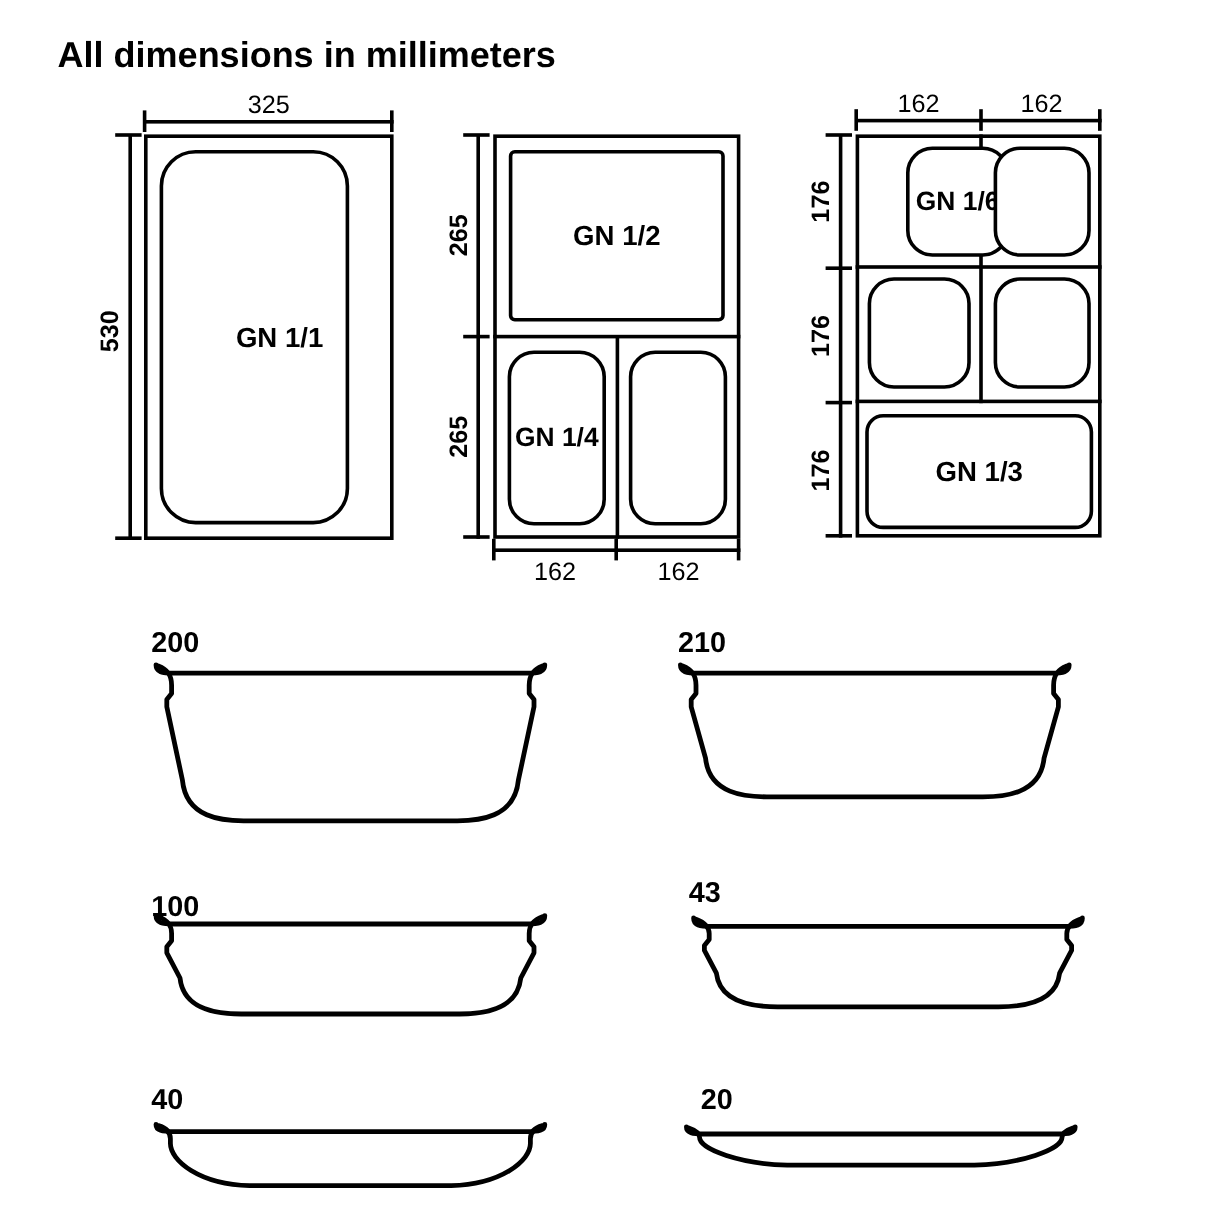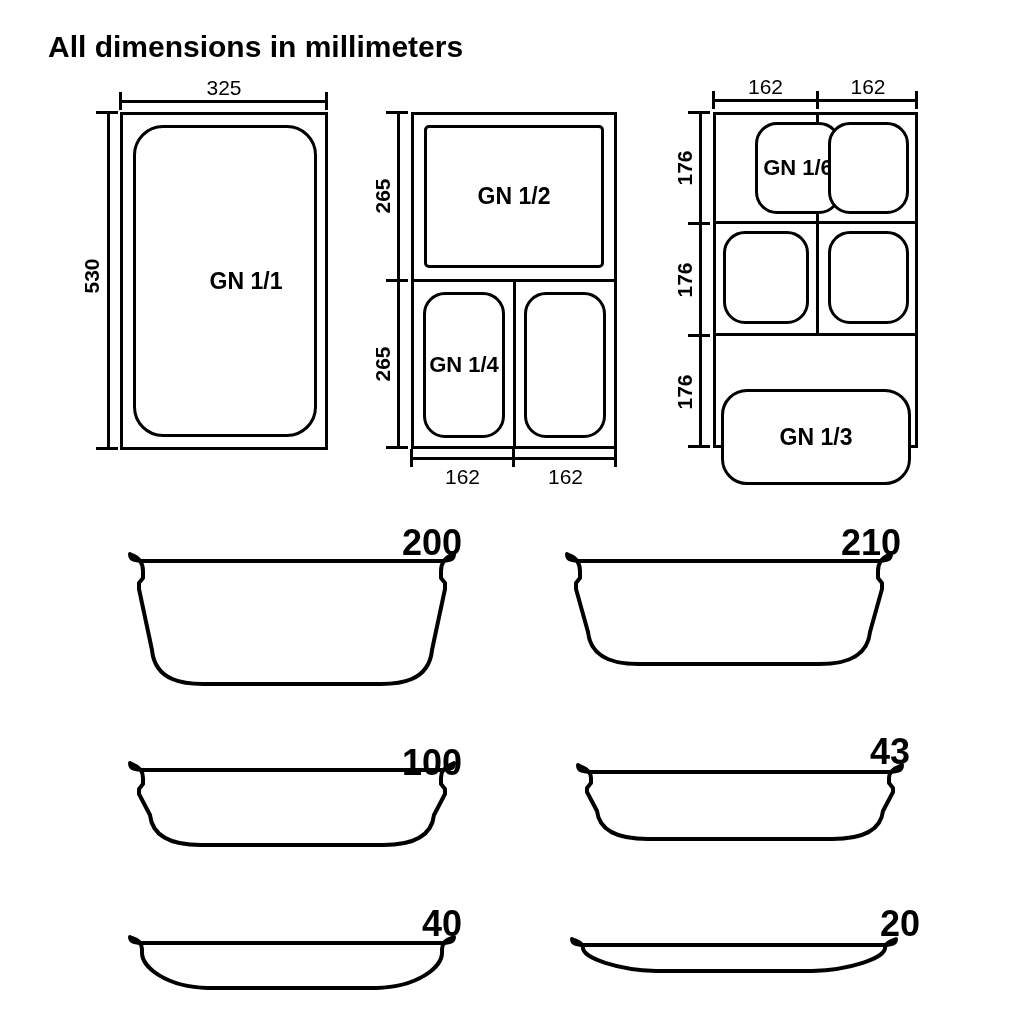--- a/index.html
+++ b/index.html
@@ -11,21 +11,21 @@
   .hline { position:absolute; background:#000; height:3px; }
   .vline { position:absolute; background:#000; width:3px; }
   .box  { position:absolute; border:3px solid #000; box-sizing:border-box; background:#fff; }
   .rbox { position:absolute; border:3px solid #000; box-sizing:border-box; border-radius:26px; background:#fff;
           display:flex; align-items:center; justify-content:center; }
   .gn-label { font-weight:bold; font-size:23px; white-space:nowrap; }
   .gn-label.small { font-size:22px; }
   .dimnum { position:absolute; text-align:center; font-weight:normal; font-size:21px; }
   .vdim { position:absolute; transform:translate(-50%,-50%) rotate(-90deg); transform-origin:center;
           font-weight:bold; font-size:21px; white-space:nowrap; }
-  .depth-label { position:absolute; text-align:right; font-weight:bold; font-size:36px; }
+  .depth-label { position:absolute; text-align:left; font-weight:bold; font-size:24px; }
   svg.profile { position:absolute; overflow:visible; }
   svg.profile path { fill:none; stroke:#000; stroke-width:4; stroke-linecap:round; stroke-linejoin:round; }
 </style>
 </head>
 <body>
 
 <div id="canvas">
 
   <div class="title">All dimensions in millimeters</div>
 
@@ -35,21 +35,21 @@
     <div class="hline" style="left:120px; top:100px; width:208px;"></div>
     <div class="vline" style="left:119px; top:92px; height:18px;"></div>
     <div class="vline" style="left:325px; top:92px; height:18px;"></div>
 
     <div class="vdim" style="left:92px; top:276px;">530</div>
     <div class="vline" style="left:107px; top:112px; height:338px;"></div>
     <div class="hline" style="left:96px; top:111px; width:22px;"></div>
     <div class="hline" style="left:96px; top:447px; width:22px;"></div>
 
     <div class="box" style="left:120px; top:112px; width:208px; height:338px;"></div>
-    <div class="rbox" style="left:133px; top:125px; width:184px; height:312px; border-radius:30px;padding-left:42px;">
+    <div class="rbox" style="left:133px; top:125px; width:158px; height:312px; border-radius:30px;padding-left:42px;">
       <span class="gn-label">GN 1/1</span>
     </div>
   </div>
 
   <div>
 
     <div class="vdim" style="left:383px; top:196px;">265</div>
     <div class="vdim" style="left:383px; top:364px;">265</div>
     <div class="vline" style="left:397px; top:112px; height:337px;"></div>
     <div class="hline" style="left:386px; top:111px; width:22px;"></div>
@@ -98,21 +98,21 @@
     <div class="hline" style="left:713px; top:221px; width:205px;"></div>
     <div class="hline" style="left:713px; top:333px; width:205px;"></div>
     <div class="vline" style="left:816px; top:112px; height:224px;"></div>
 
     <div class="rbox" style="left:723px; top:122px; width:86px; height:92px; border-radius:22px;margin-left:32px;">
       <span class="gn-label small">GN 1/6</span>
     </div>
     <div class="rbox" style="left:828px; top:122px; width:81px; height:92px; border-radius:22px;"></div>
     <div class="rbox" style="left:723px; top:231px; width:86px; height:93px; border-radius:22px;"></div>
     <div class="rbox" style="left:828px; top:231px; width:81px; height:93px; border-radius:22px;"></div>
-    <div class="rbox" style="left:721px; top:345px; width:190px; height:96px; border-radius:26px;margin-top:44px;">
+    <div class="rbox" style="left:721px; top:345px; width:190px; height:96px; border-radius:15px;">
       <span class="gn-label">GN 1/3</span>
     </div>
   </div>
 
   <div>
 
     <div class="depth-label" style="left:126px; top:522px; width:336px;">200</div>
     <svg class="profile" style="left:126px; top:548px;" width="336" height="140" viewBox="0 0 336 140">
       <path d="M 4,6 C 4,12 9,13 19,13 L 313,13 C 323,13 328,12 328,6"></path>
       <path d="M 6,7 C 14,10 17,15 17,23 L 17,30 L 13,35 L 13,41 L 26,102 C 29,134 60,136 77,136 L 255,136 C 272,136 303,134 306,102 L 319,41 L 319,35 L 315,30 L 315,23 C 315,15 318,10 326,7"></path>

